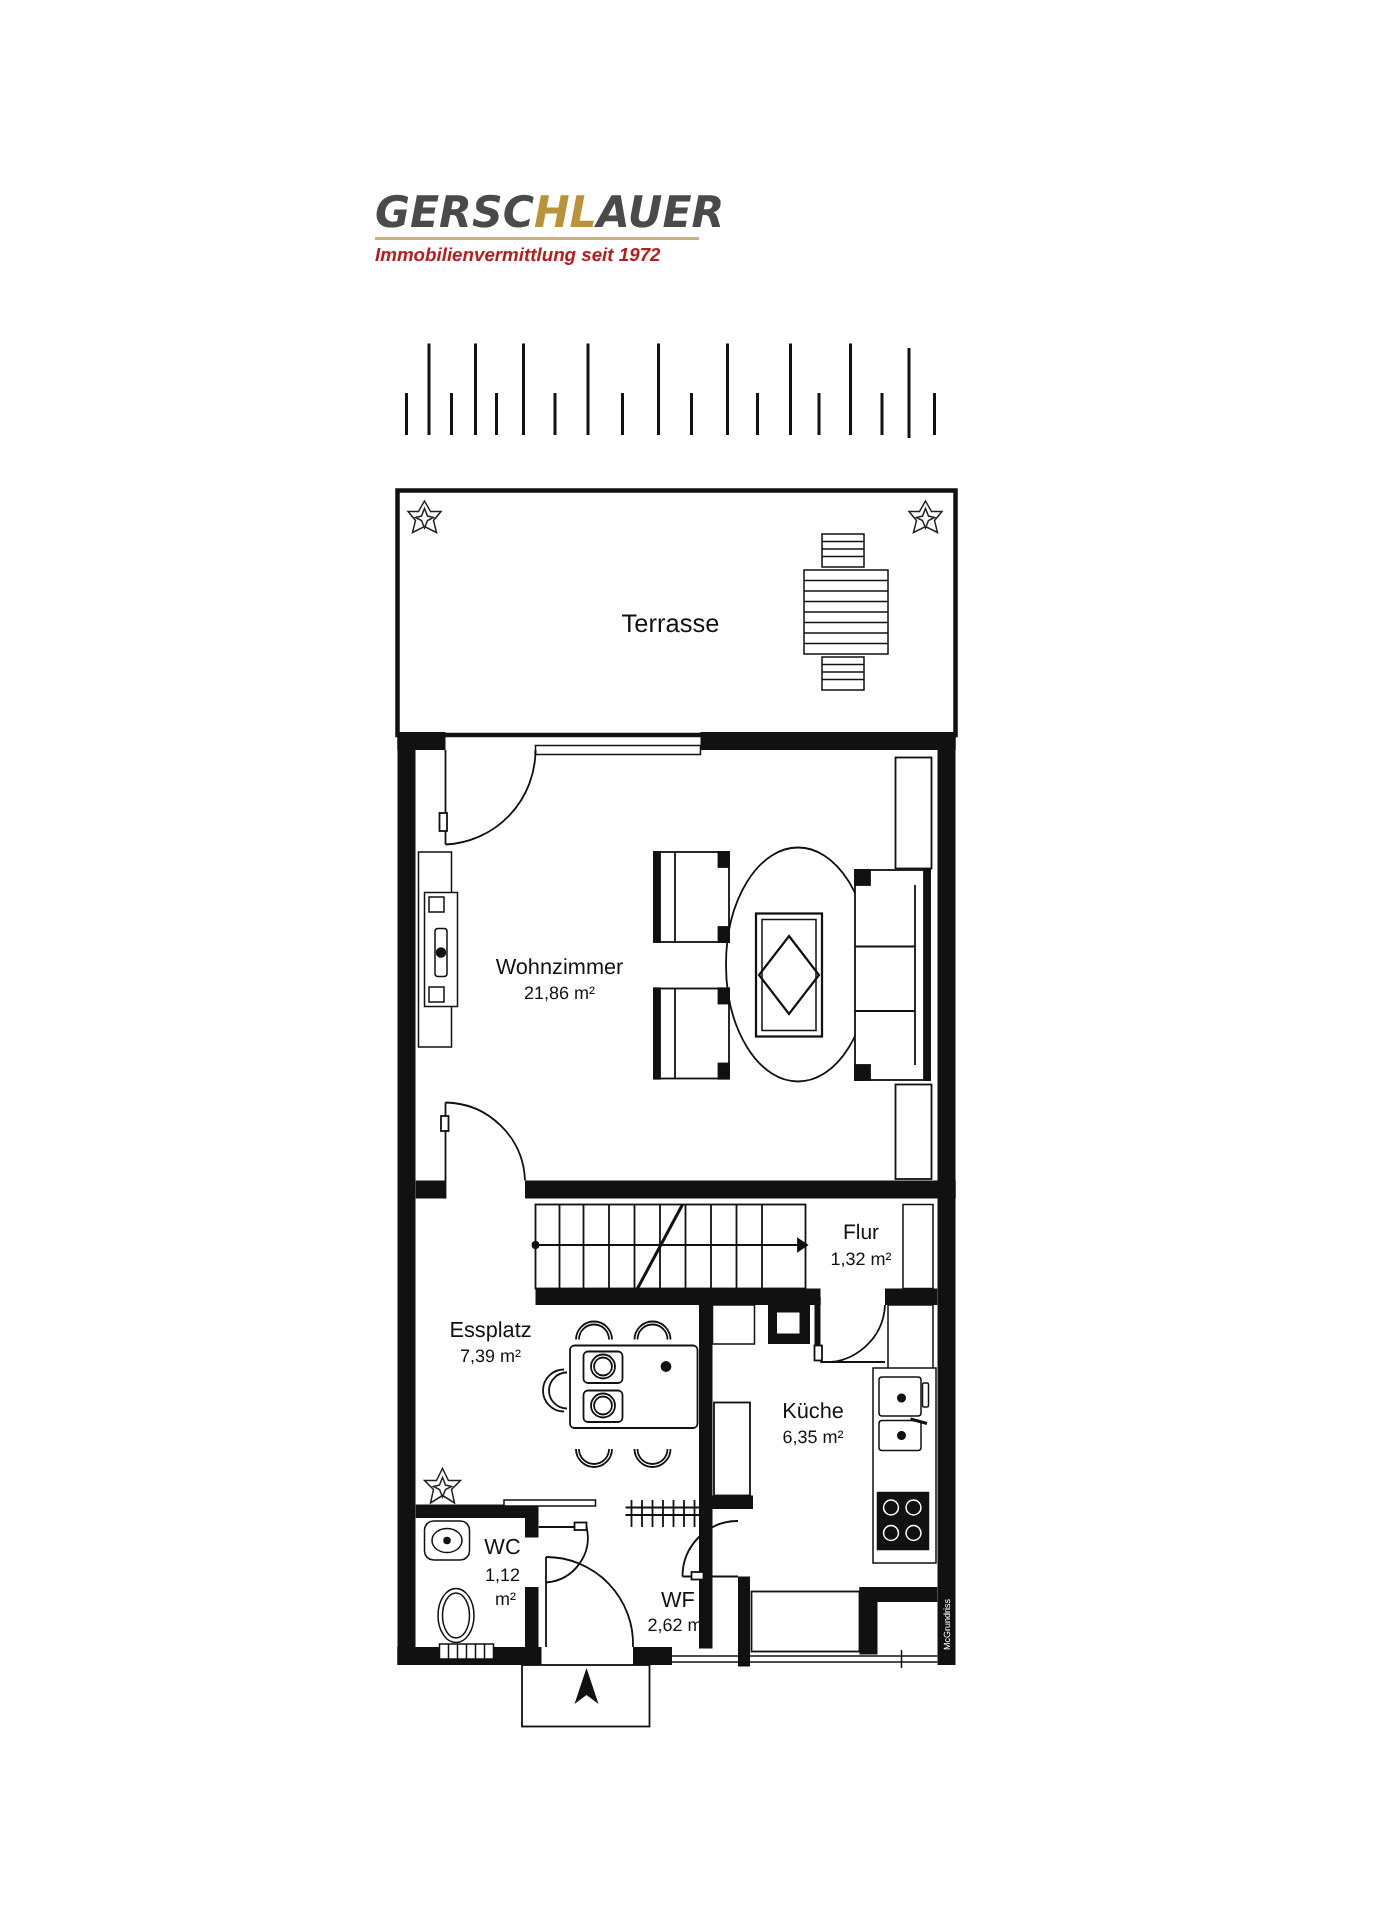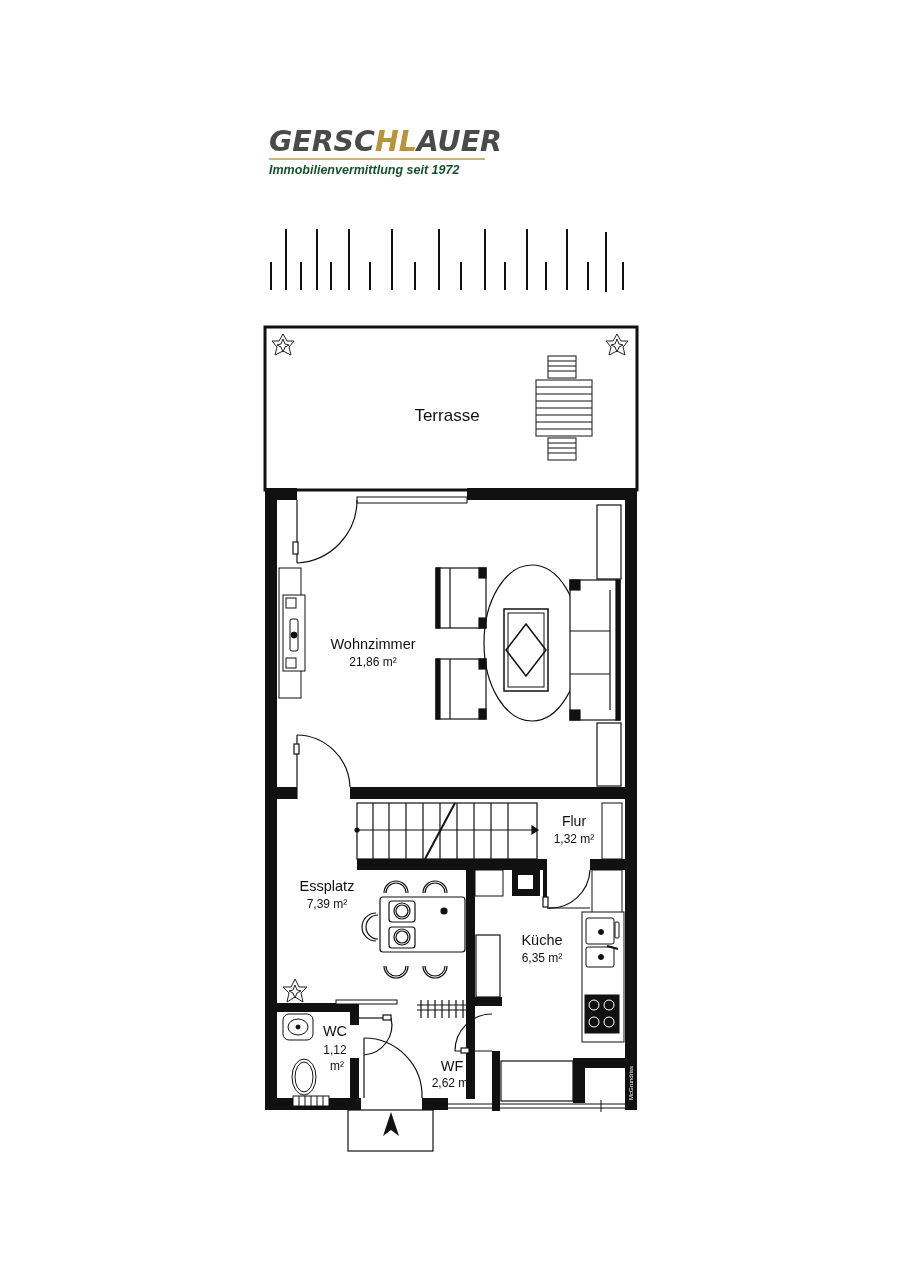--- a/index.html
+++ b/index.html
@@ -1,21 +1,21 @@
 <!DOCTYPE html>
 <html><head>
 <meta charset="utf-8">
 <style>
   html, body { margin:0; padding:0; background:#ffffff; }
   body { width:920px; height:1282px; position:relative; overflow:hidden; font-family:"Liberation Sans", sans-serif; }
-  .logo { position:absolute; left:269px; top:126px; width:220px; }
+  .logo { position:absolute; left:250px; top:126px; width:220px; }
   .logo-word { font-family:"DejaVu Sans", sans-serif; font-weight:bold; font-style:italic; font-size:29px; letter-spacing:0px; color:#4a4a4a; line-height:30px; white-space:nowrap; transform:scaleX(0.98); transform-origin:left; }
   .logo-word .hl { color:#b8933a; }
   .logo-rule { height:2px; background:#c9b27a; margin:2px 0 3px 0; width:216px; }
-  .logo-tag { font-family:"Liberation Sans", sans-serif; font-weight:bold; font-style:italic; font-size:12.5px; color:#14532d; white-space:nowrap; }
+  .logo-tag { font-family:"Liberation Sans", sans-serif; font-weight:bold; font-style:italic; font-size:12.5px; color:#b91c1c; white-space:nowrap; }
   svg.plan { position:absolute; left:0; top:0; }
   .lbl { font-family:"Liberation Sans", sans-serif; fill:#111; }
 </style>
 </head>
 <body>
 
 <div class="logo">
   <div class="logo-word"><span>GERSC</span><span class="hl">HL</span><span>AUER</span></div>
   <div class="logo-rule"></div>
   <div class="logo-tag">Immobilienvermittlung seit 1972</div>

